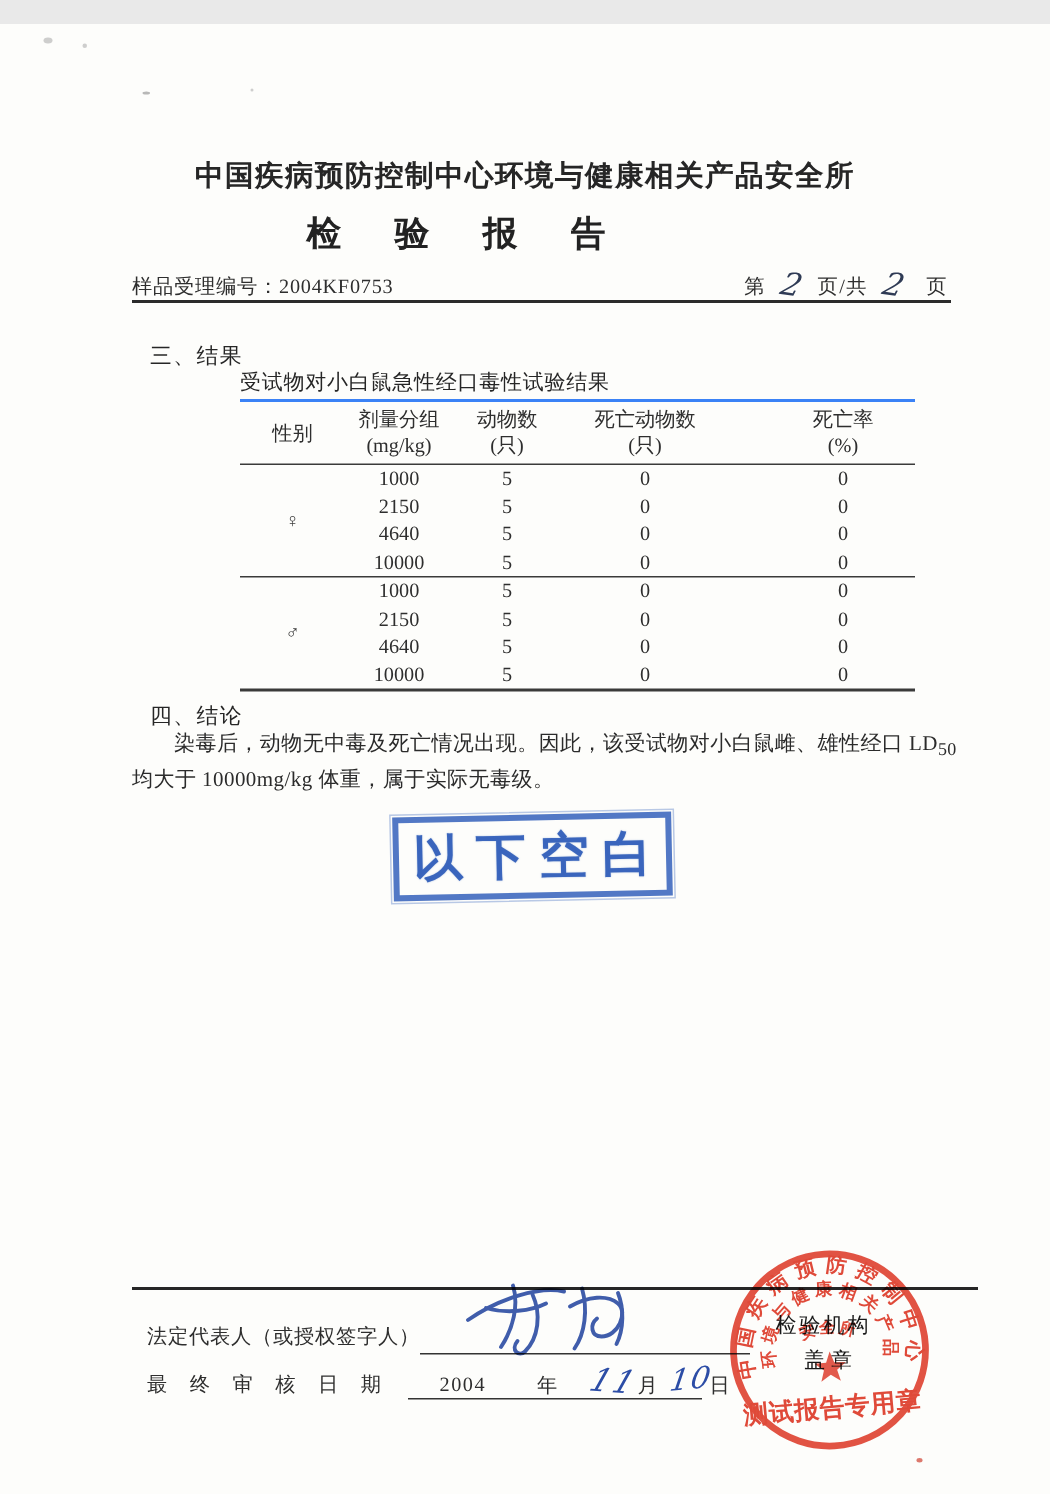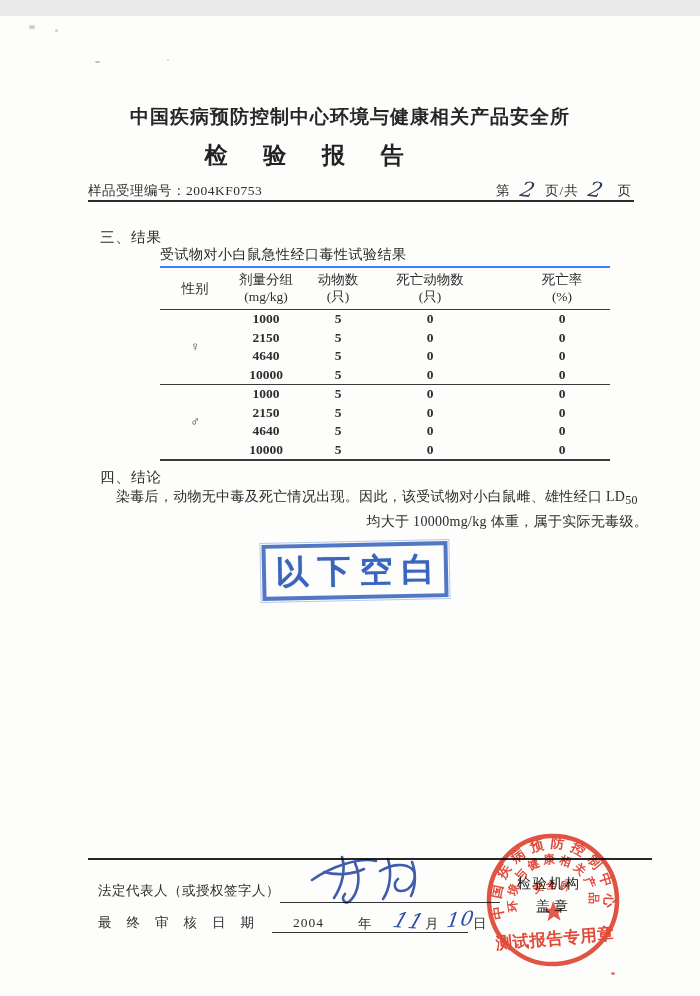--- a/index.html
+++ b/index.html
@@ -29,29 +29,29 @@
     font-size:14px; letter-spacing:0.5px; color:#262626;}
   .tbl{top:250px; left:160px; width:450px;
     border-top:2px solid #3b82f6; border-bottom:2px solid #3a3a3a; font-size:13.5px;}
   .thead{display:grid; grid-template-columns:70px 72px 72px 112px 124px;
     border-bottom:1.5px solid #3a3a3a; padding:3px 0 4px 0;}
   .thead .hc{display:flex; flex-direction:column; justify-content:center;
     align-items:center; line-height:17px; text-align:center;}
   .tgroup{display:grid; grid-template-columns:70px 72px 72px 112px 124px;
     grid-auto-rows:18.5px;}
   .tgroup-sep{border-top:1.5px solid #3a3a3a;}
-  .cell{display:flex; align-items:center; justify-content:center; line-height:18px;font-weight:bold;}
+  .cell{display:flex; align-items:center; justify-content:center; line-height:18px;}
   .sex{grid-row:1 / span 4; font-size:13px; color:#3c3c3c;}
   .col5{padding-left:28px;}
   
   .h-concl{top:452px; left:100px;}
   .concl-p{top:470px; left:88px; width:560px; font-size:14px;
     line-height:22px; color:#2b2b2b; letter-spacing:0.3px;}
   .concl-line1{display:block; text-indent:2em; white-space:nowrap;}
-  .concl-line2{display:block;text-align:right;}
+  .concl-line2{display:block;}
   sub.ld{font-size:12px; vertical-align:-3px;}
   
   .blank-stamp{top:527px; left:262px; width:178px; height:48px;
     border:4px solid rgba(58,103,192,0.88); outline:1.5px solid rgba(58,103,192,0.35);
     outline-offset:1px; transform:rotate(-1.2deg); mix-blend-mode:multiply;
     display:flex; align-items:center; justify-content:center;}
   .blank-stamp span{font-size:33px; font-weight:700; letter-spacing:9px; text-indent:9px;
     color:rgba(53,98,190,0.95); text-shadow:0 0 1px rgba(58,103,192,0.5);}
   
   .rule-2{top:842px; left:88px; width:564px; height:2px; background:#262626;}

